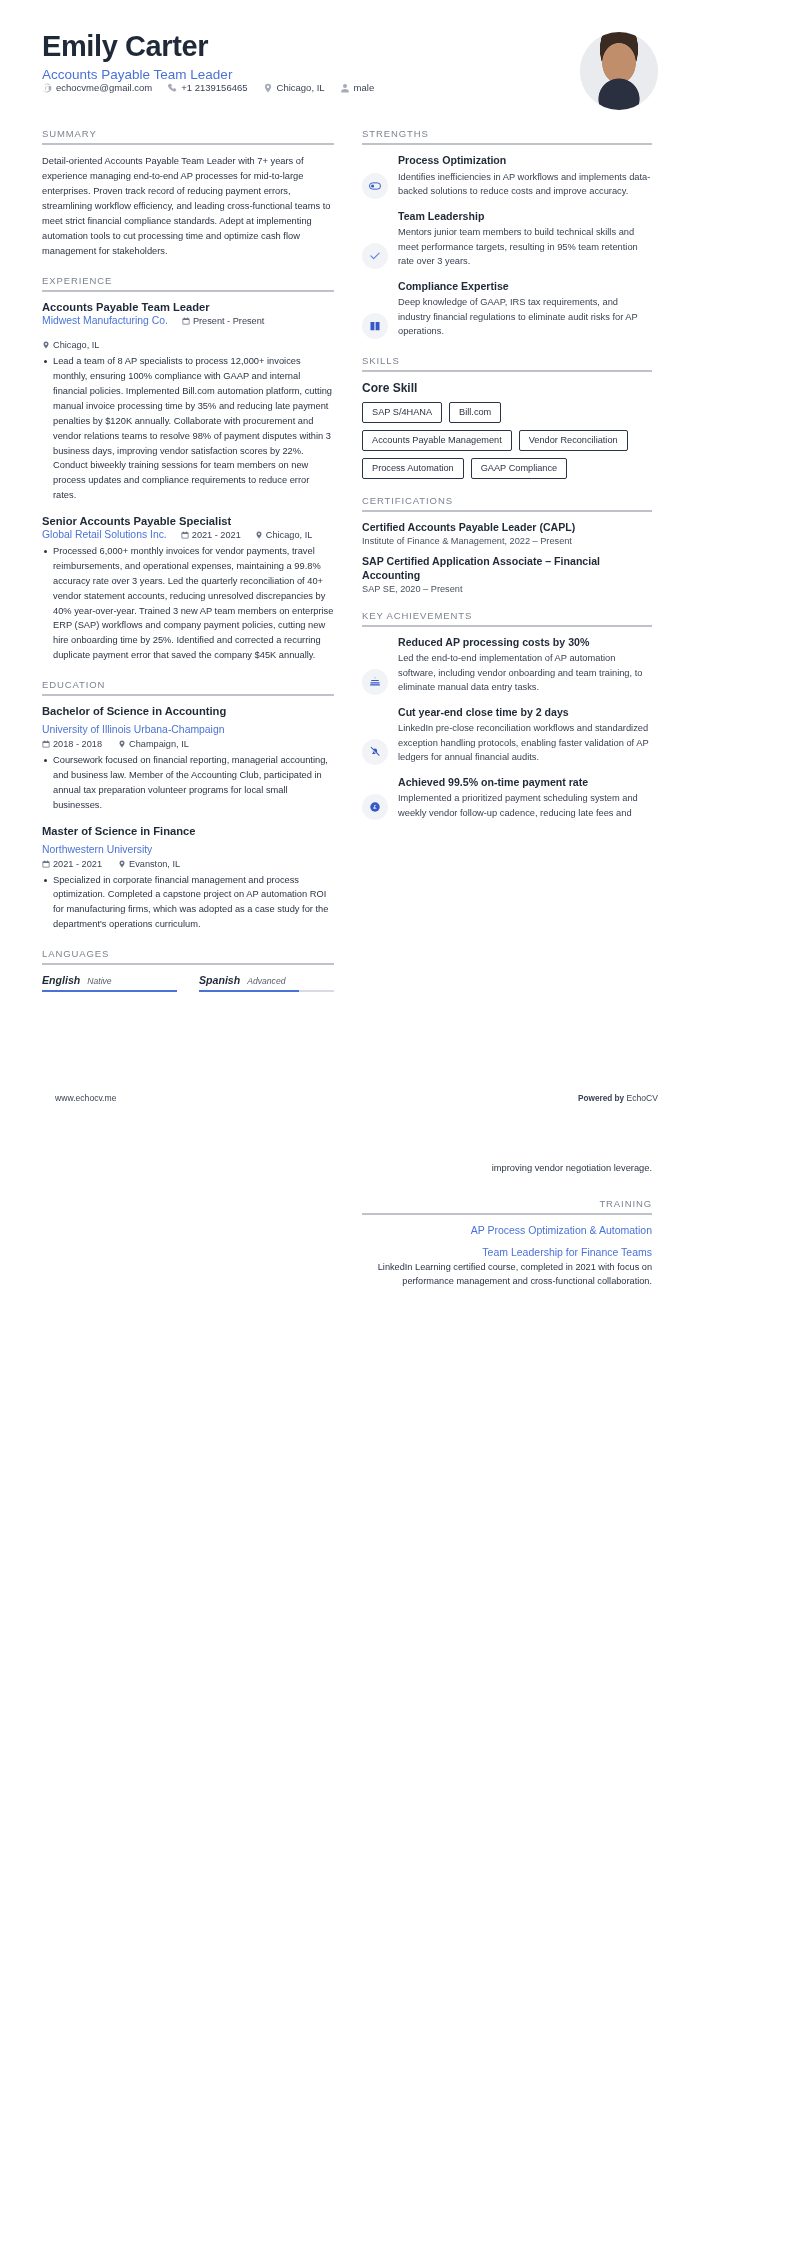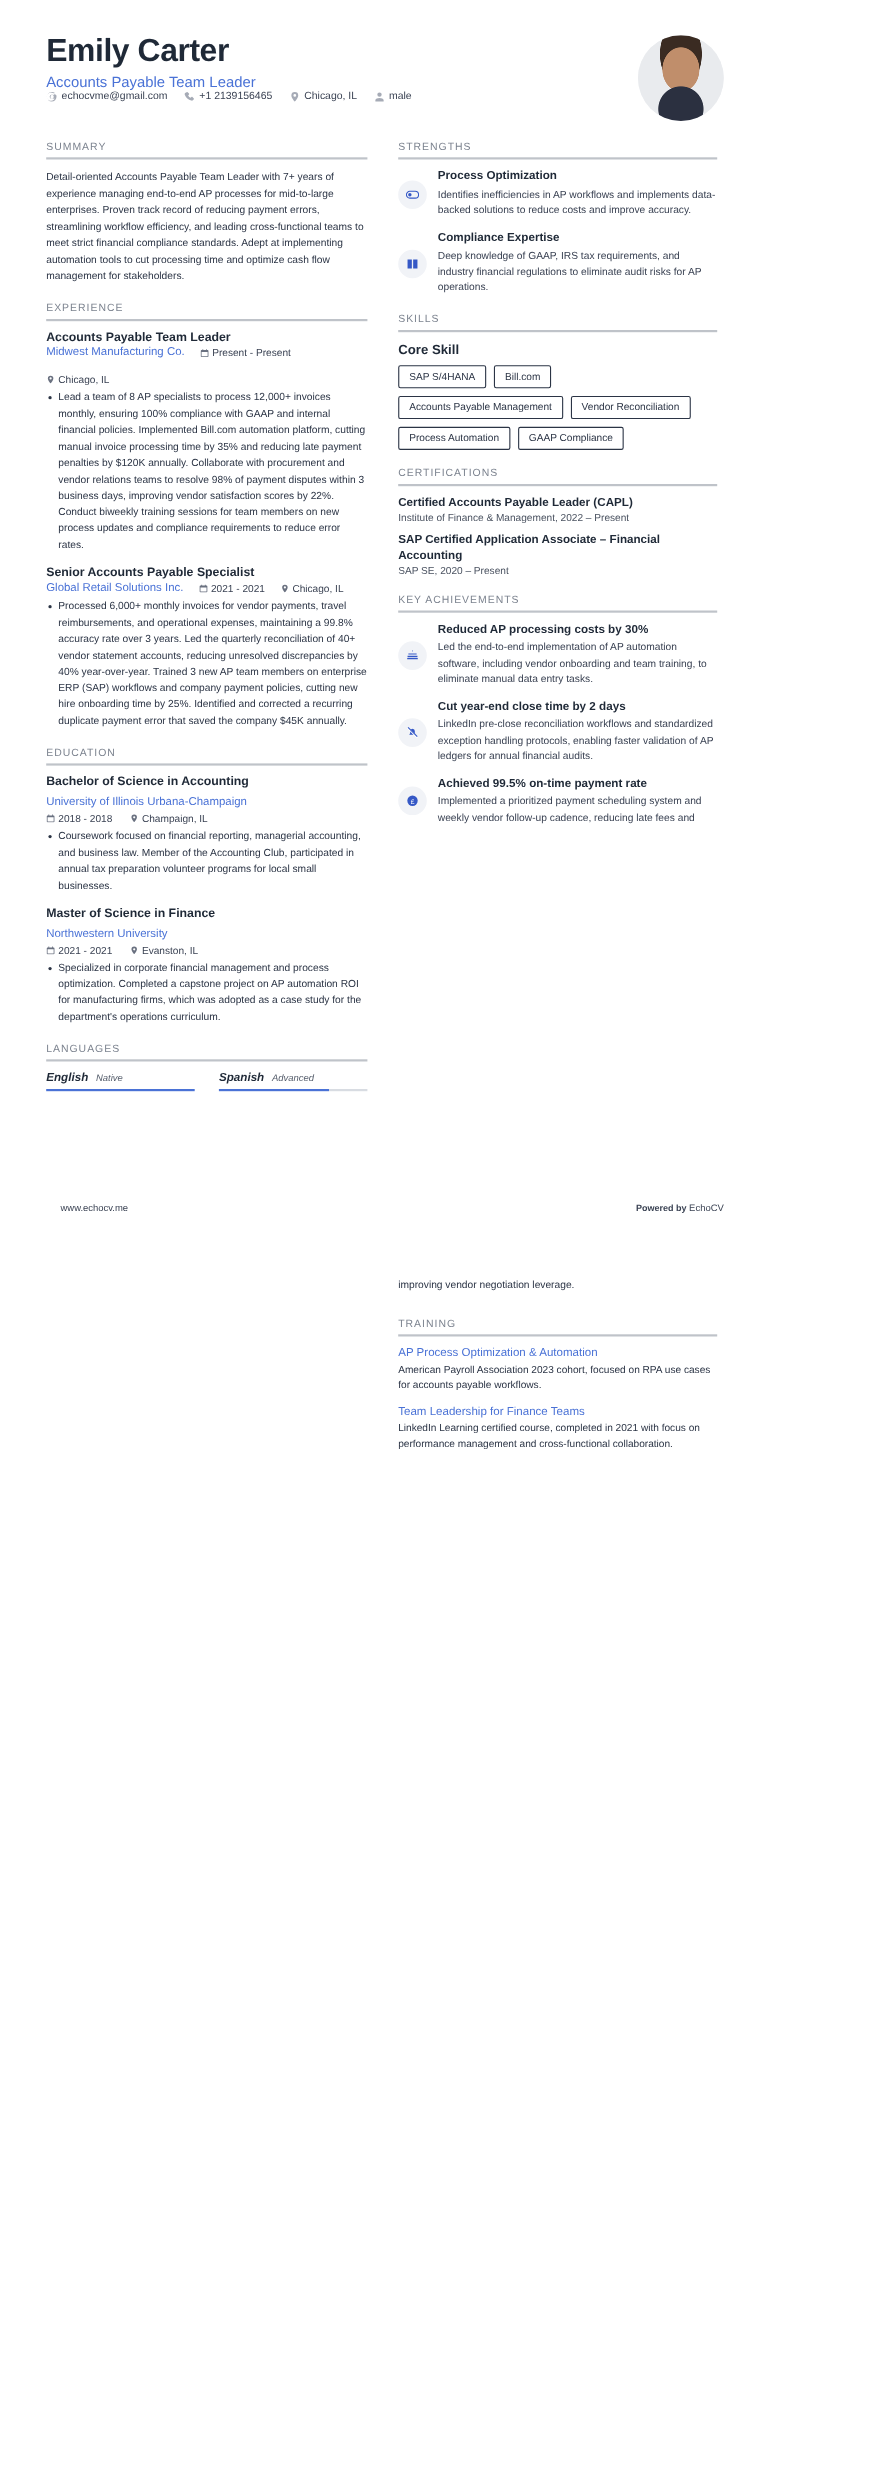--- a/index.html
+++ b/index.html
@@ -16,20 +16,21 @@
     width: 700px;
     min-height: 1123px;
     padding: 0;
     background: #fff;
   }
   .page-2 {
     position: relative;
     width: 794px;
     min-height: 1123px;
     background: #fff;
+    text-align: right;
   }
 
   
   .header {
     display: flex;
     justify-content: space-between;
     align-items: flex-start;
     padding: 30px 42px 0 42px;
   }
   .name {
@@ -159,21 +160,21 @@
   
   .lang-grid { display: flex; gap: 22px; }
   .lang-item { flex: 1; }
   .lang-head { display: flex; align-items: baseline; gap: 7px; margin-bottom: 4px; font-style: italic; }
   .lang-name { font-size: 10.6px; font-weight: 700; color: #1f2937; }
   .lang-level { font-size: 8.6px; color: #555d6b; }
   .lang-bar { height: 2px; background: #4a72d6; width: 100%; }
   .lang-bar.partial { background: linear-gradient(to right,#4a72d6 0 74%, #d8dce2 74% 100%); }
 
   
-  .icon-row { display: flex; gap: 10px; margin-bottom: 11px; align-items: center; }
+  .icon-row { display: flex; gap: 10px; margin-bottom: 11px; align-items: flex-end; }
   .icon-circle {
     width: 26px; height: 26px; flex: 0 0 26px;
     border-radius: 50%;
     background: #f1f3f7;
     display: flex; align-items: center; justify-content: center;
     margin-top: 1px;
   }
   .icon-circle svg { width: 12px; height: 12px; fill: #3558c6; }
   .ir-body { flex: 1; }
   .ir-title {
@@ -443,20 +444,31 @@
                 <rect x="0.8" y="0.8" width="18.4" height="10.4" rx="5.2" fill="none" stroke="#3558c6" stroke-width="1.6"></rect>
                 <circle cx="6" cy="6" r="2.6" fill="#3558c6"></circle>
               </svg>
           </div>
           <div class="ir-body">
             <div class="ir-title">Process Optimization</div>
             <div class="ir-desc">Identifies inefficiencies in AP workflows and implements data-backed solutions to reduce costs and improve accuracy.</div>
           </div>
         </div>
 
+        <div class="icon-row">
+          <div class="icon-circle">
+            <svg viewBox="0 0 16 16">
+                <path d="M13.5 4.2L6.2 11.5 2.5 7.8" fill="none" stroke="#5b7fd8" stroke-width="1.4" stroke-linecap="round" stroke-linejoin="round"></path>
+              </svg>
+          </div>
+          <div class="ir-body">
+            <div class="ir-title">Team Leadership</div>
+            <div class="ir-desc">Mentors junior team members to build technical skills and meet performance targets, resulting in 95% team retention rate over 3 years.</div>
+          </div>
+        </div>
 
         <div class="icon-row">
           <div class="icon-circle">
             <svg viewBox="0 0 16 16">
                 <path d="M2 2.5h5.2v11H2zM8.8 2.5H14v11H8.8z" fill="#3558c6"></path>
               </svg>
           </div>
           <div class="ir-body">
             <div class="ir-title">Compliance Expertise</div>
             <div class="ir-desc">Deep knowledge of GAAP, IRS tax requirements, and industry financial regulations to eliminate audit risks for AP operations.</div>
@@ -554,21 +566,20 @@
       <div style="width:290px; flex:0 0 290px;">
 
         <div class="cont-text" style="margin-bottom:22px;">improving vendor negotiation leverage.</div>
 
         <div class="section">
           <div class="sec-title">TRAINING</div>
           <div class="sec-rule"></div>
 
           <div class="train">
             <div class="train-name">AP Process Optimization &amp; Automation</div>
-            <div class="train-desc">American Payroll Association 2023 cohort, focused on RPA use cases for accounts payable workflows.</div>
           </div>
           <div class="train">
             <div class="train-name">Team Leadership for Finance Teams</div>
             <div class="train-desc">LinkedIn Learning certified course, completed in 2021 with focus on performance management and cross-functional collaboration.</div>
           </div>
         </div>
 
       </div>
     </div>
   </div>

